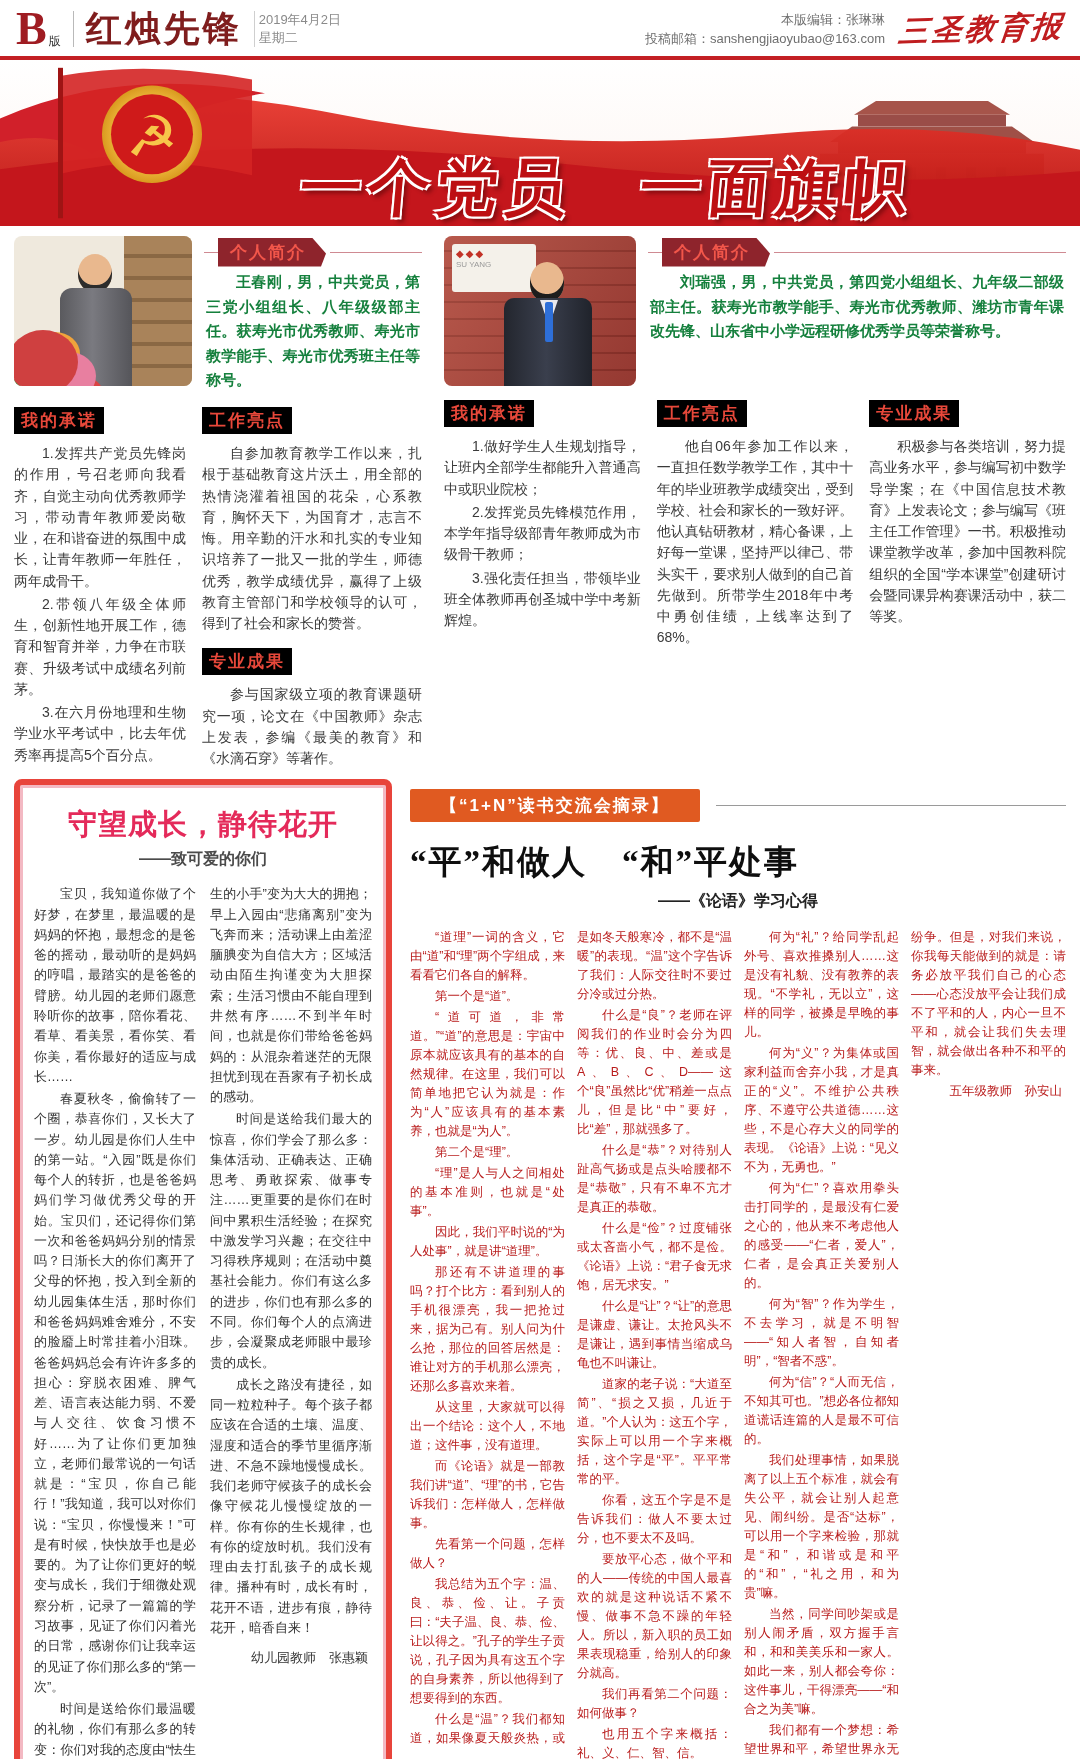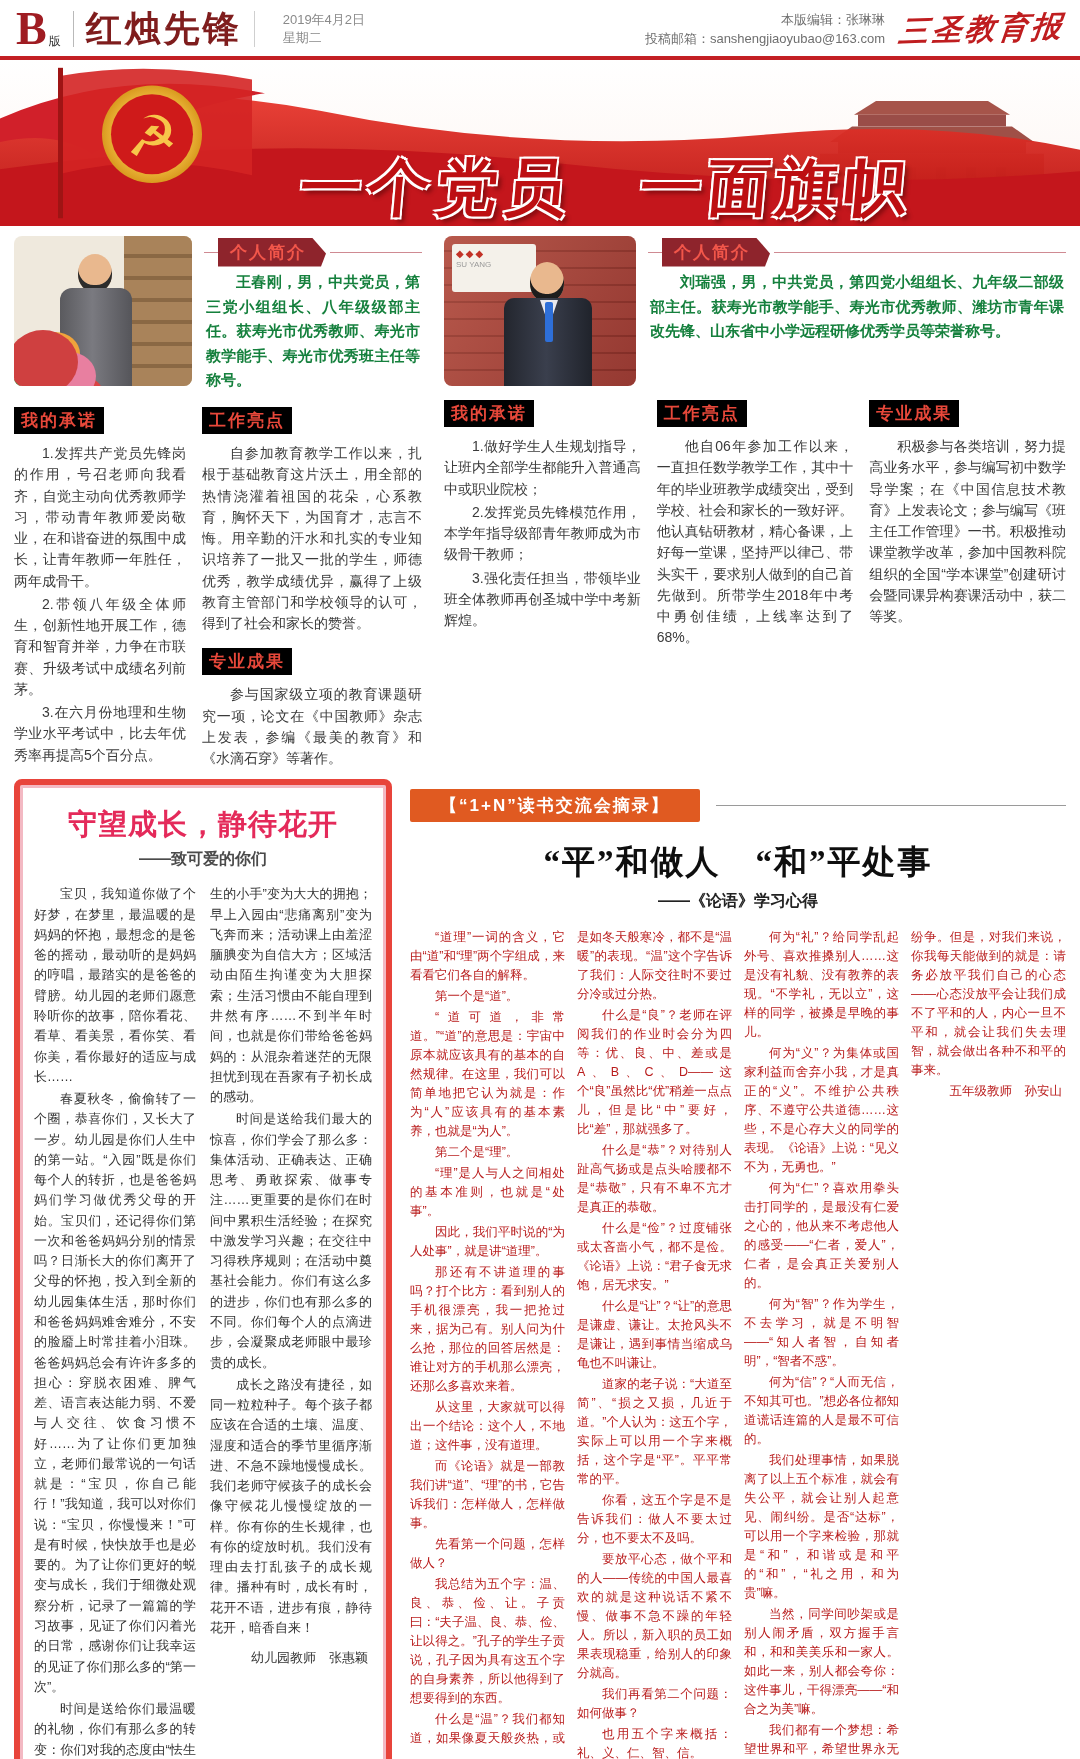--- a/index.html
+++ b/index.html
@@ -4,21 +4,21 @@
 <style>
   html,body{margin:0;padding:0;background:#e9e9e9;}
   .page{width:1080px;height:1759px;margin:0 auto;background:#fff;position:relative;overflow:hidden;
         font-family:"Liberation Sans",sans-serif;color:#222;}
   
   .masthead{height:54px;display:flex;align-items:center;padding:2px 16px 0;border-bottom:4px solid #c32024;box-sizing:content-box;}
   .ed-letter{font-family:"Liberation Serif",serif;font-weight:900;font-size:46px;color:#9f1c22;line-height:1;}
   .ed-suffix{font-size:12px;color:#333;align-self:flex-end;margin:0 0 6px 2px;}
   .v-sep{width:1px;height:36px;background:#b9b9b9;margin:0 12px;}
   .section-title{font-family:"Liberation Serif",serif;font-weight:900;font-size:36px;letter-spacing:3px;color:#7f1d1d;}
-  .date-block{font-size:13px;color:#8a8a8a;line-height:1.35;margin-left:12px;border-left:1px solid #cfcfcf;padding-left:28px;}
+  .date-block{font-size:13px;color:#8a8a8a;line-height:1.35;margin-left:12px;border-left:1px solid #cfcfcf;padding-left:4px;}
   .mast-right{margin-left:auto;display:flex;align-items:center;gap:14px;}
   .editor-email{text-align:right;font-size:13px;color:#6f6f6f;line-height:1.5;}
   .paper-logo{font-family:"DejaVu Serif",serif;font-style:italic;font-weight:900;font-size:30px;color:#bf1d1f;
               transform:skewX(-8deg) rotate(-2deg);letter-spacing:3px;white-space:nowrap;}
   
   .banner{height:166px;position:relative;background:linear-gradient(#ffffff,#fdf4f0);overflow:hidden;}
   .banner svg{position:absolute;inset:0;width:100%;height:100%;}
   .slogan{position:absolute;left:300px;top:86px;font-family:"Liberation Serif",serif;font-weight:900;
           font-size:62px;color:#bd0f12;letter-spacing:6px;transform:skewX(-5deg);white-space:nowrap;
           text-shadow:2px 2px 0 #fff,-2px -2px 0 #fff,2px -2px 0 #fff,-2px 2px 0 #fff,5px 5px 4px rgba(60,0,0,.45);}
@@ -79,21 +79,21 @@
                 color:#e42a5a;letter-spacing:1px;margin:2px 0 4px;}
   .letter-sub{text-align:center;font-size:16px;font-weight:bold;color:#4a4a4a;margin:0 0 14px;}
   .letter-cols{column-count:2;column-gap:14px;height:884px;column-fill:auto;overflow:hidden;}
   .letter-cols .para{font-size:13px;line-height:1.56;color:#333;text-align:justify;text-indent:2em;margin:0 0 2px;}
   .letter-cols .para:last-child{text-align:right;text-indent:0;margin-top:10px;padding-right:4px;}
   .reading{flex:1;min-width:0;padding-top:10px;}
   .read-head{display:flex;align-items:center;gap:16px;}
   .badge-orange{background:#e05a21;color:#fff;font-size:17px;font-weight:bold;letter-spacing:2px;
                 padding:5px 30px;border-radius:2px;flex:none;}
   .head-line{flex:1;height:1px;background:#9a9a9a;}
-  .read-title{text-align:center;font-family:"Liberation Serif",serif;font-weight:900;font-size:33px;
+  .read-title{font-family:"Liberation Serif",serif;font-weight:900;font-size:33px;
               color:#0e0e0e;letter-spacing:2px;margin:18px 0 6px;}
   .read-sub{text-align:center;font-size:16px;font-weight:bold;color:#222;margin:0 0 16px;}
   .read-cols{column-count:4;column-gap:12px;height:836px;column-fill:auto;overflow:hidden;}
   .read-cols .para{font-size:12.5px;line-height:1.52;color:#b91c1c;text-align:justify;text-indent:2em;margin:0 0 2px;}
   .read-cols .para:last-child{text-align:right;text-indent:0;padding-right:4px;}
 </style>
 </head>
 <body>
 
 <div class="page">

